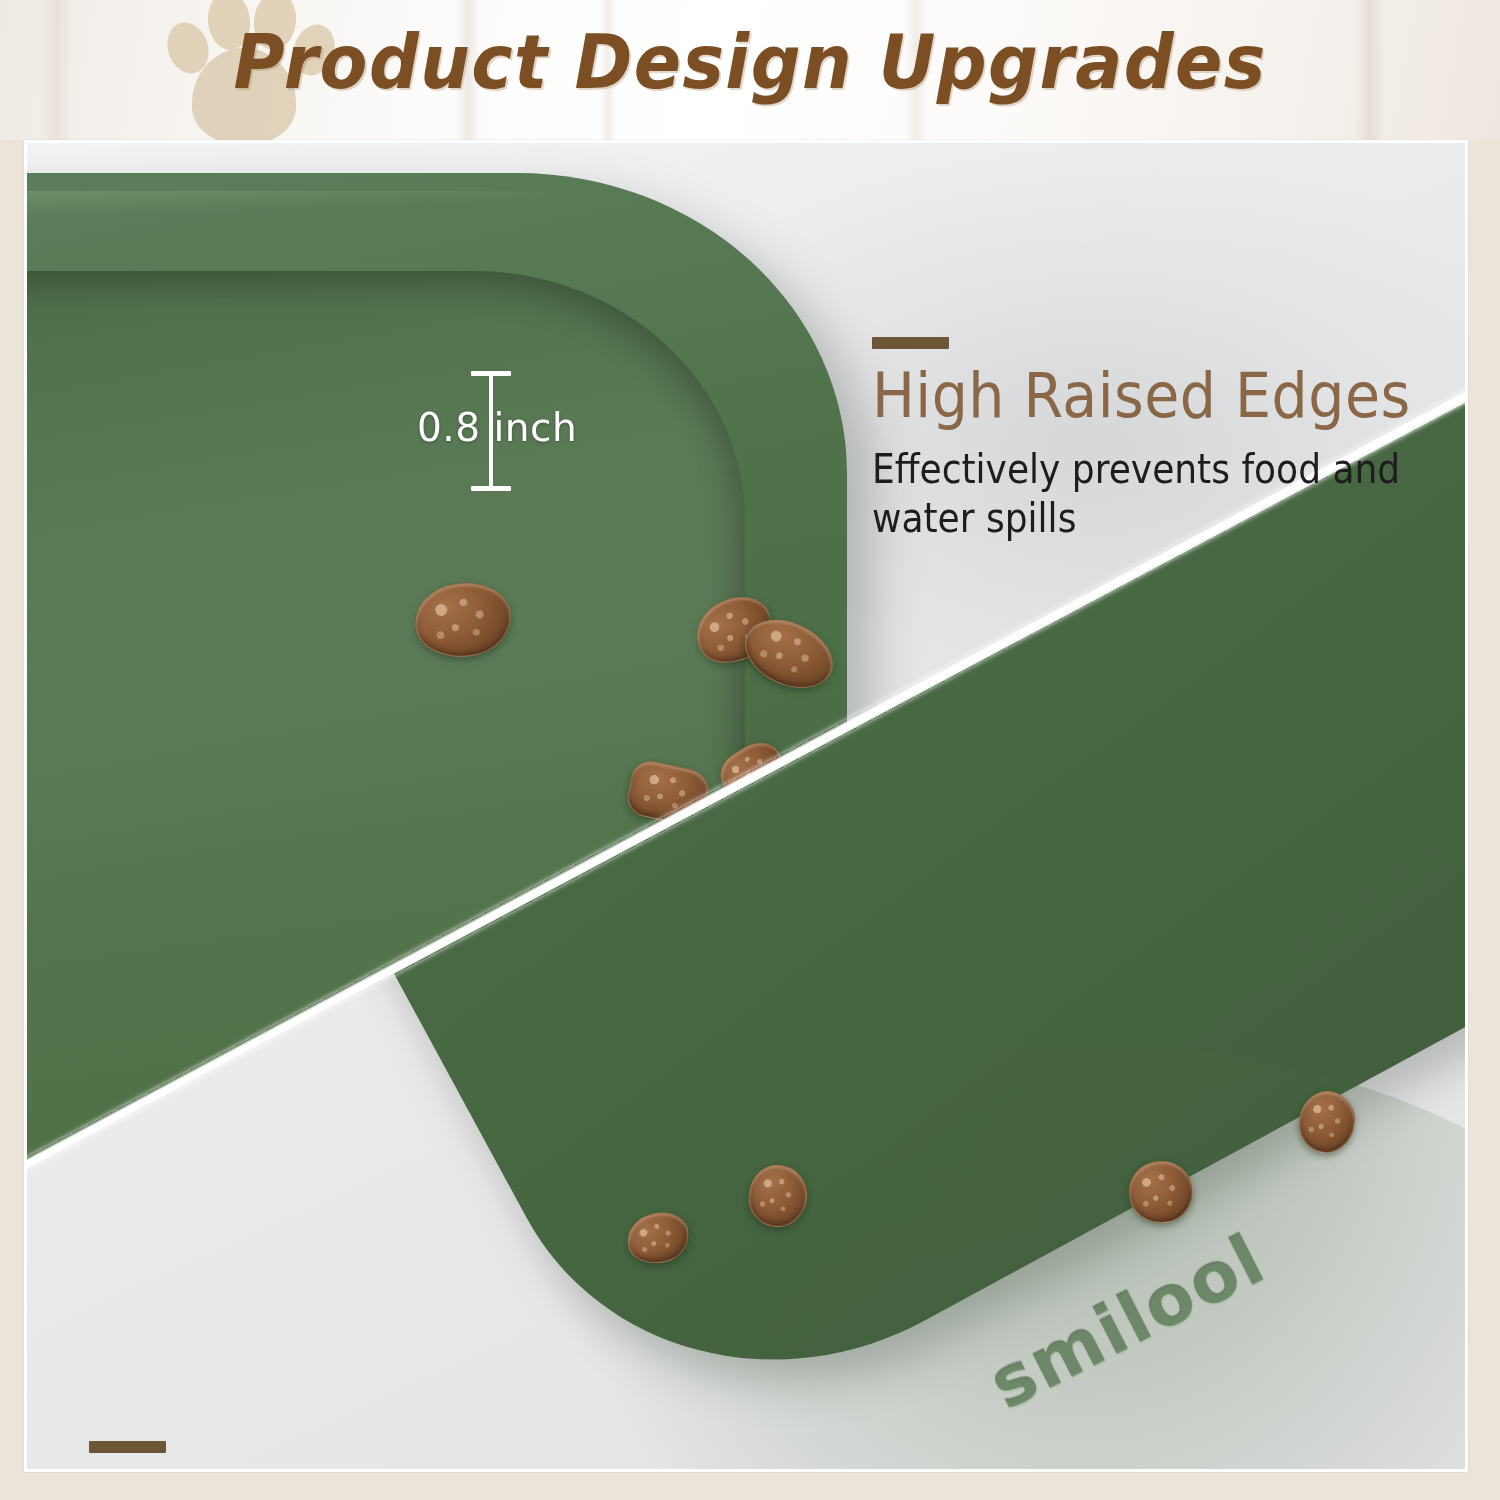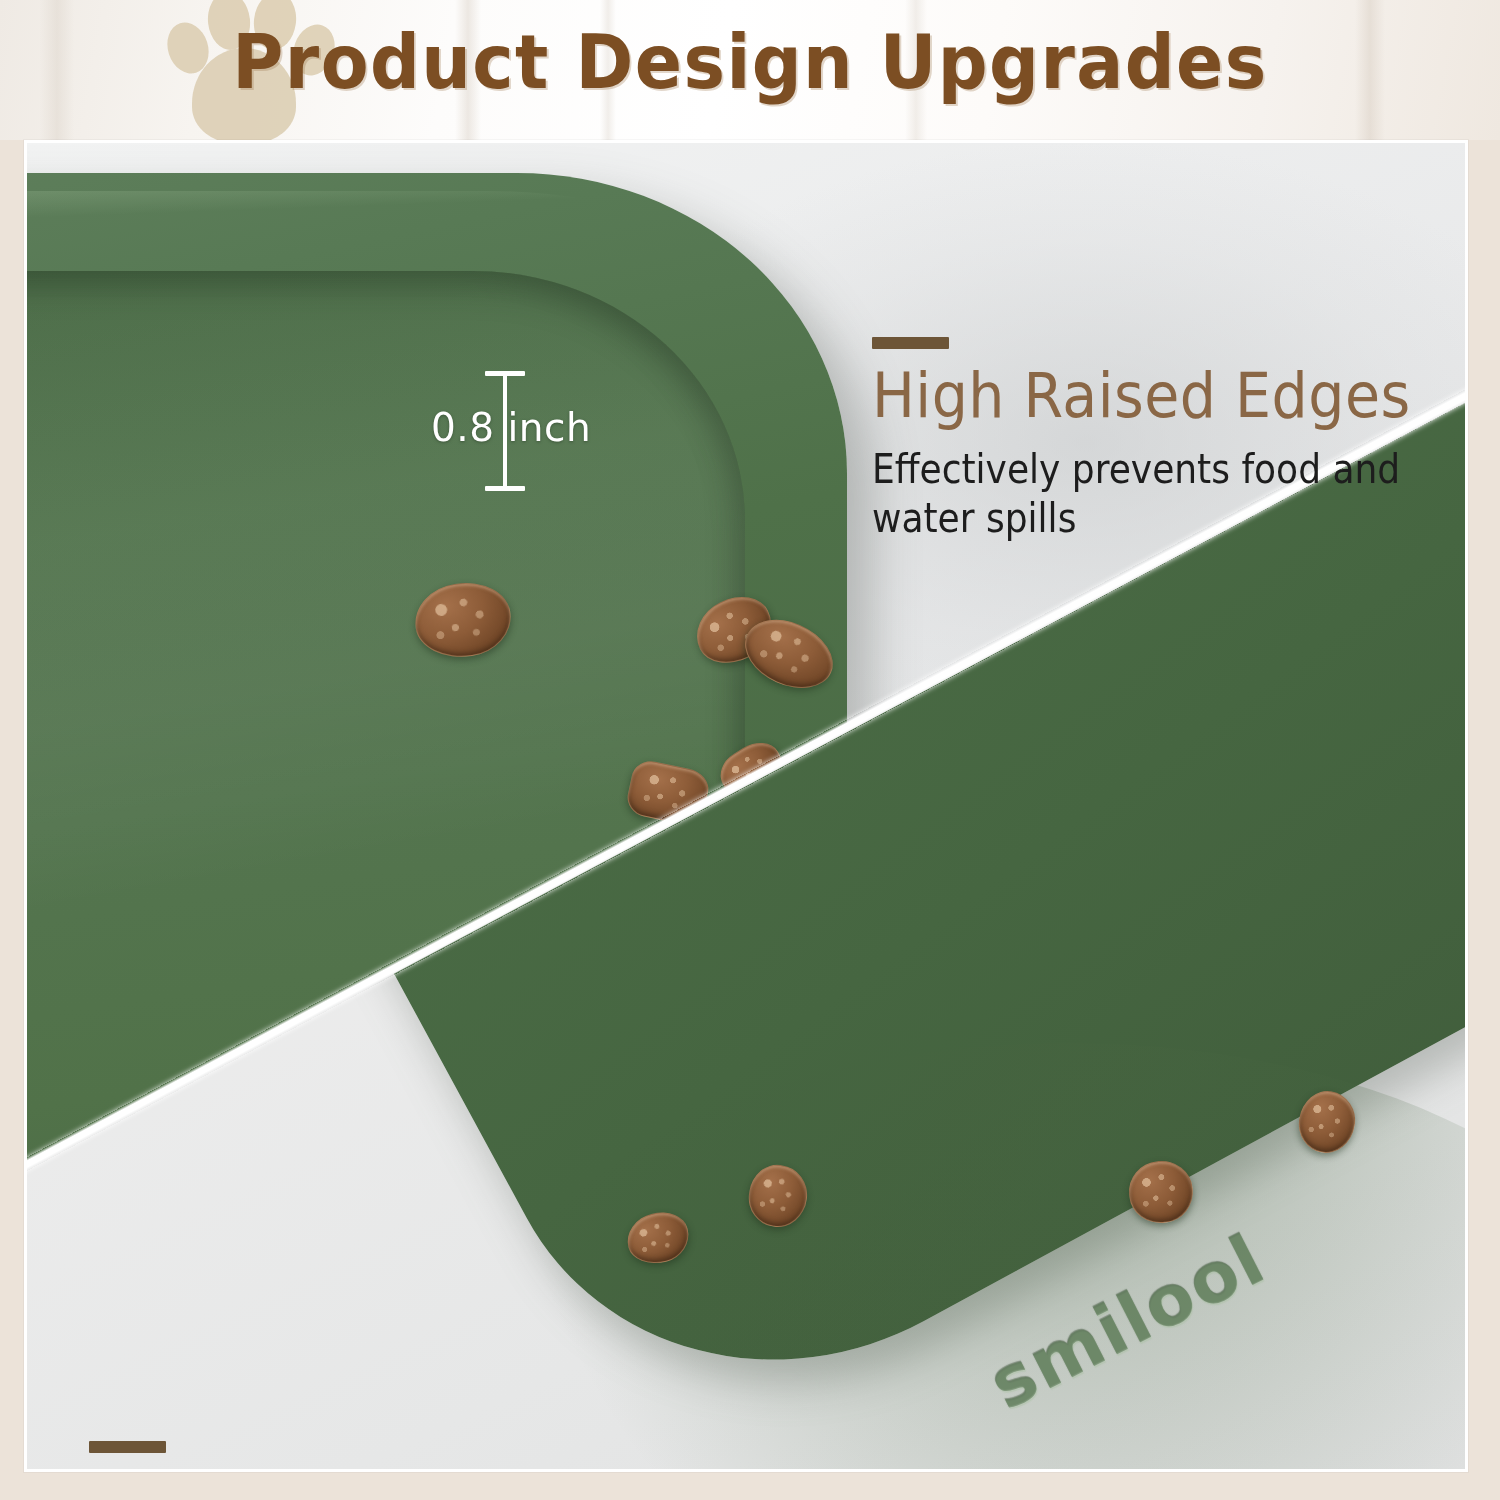--- a/index.html
+++ b/index.html
@@ -8,20 +8,21 @@
     font-family:"DejaVu Sans", sans-serif;
     background:#ece3d9;
     position:relative;
   }
 
   
   #header{
     position:absolute; left:0; top:0; width:1500px; height:140px;
     background:linear-gradient(100deg,#efeae4 0%,#f7f4f0 14%,#fdfcfb 30%,#ffffff 48%,#fdfbf9 66%,#f6f2ee 84%,#efe8e0 100%);
     overflow:hidden;
+    font-style:italic;
   }
   
   #header .streak{ position:absolute; top:0; height:140px; opacity:.5; }
   #header .s1{ left:455px; width:26px; background:linear-gradient(90deg,rgba(222,214,205,0),rgba(214,204,192,.85),rgba(222,214,205,0)); }
   #header .s2{ left:600px; width:16px; background:linear-gradient(90deg,rgba(228,222,214,0),rgba(210,200,188,.6),rgba(228,222,214,0)); }
   #header .s3{ left:905px; width:22px; background:linear-gradient(90deg,rgba(228,222,214,0),rgba(206,196,184,.55),rgba(228,222,214,0)); }
   #header .s4{ left:1355px; width:30px; background:linear-gradient(90deg,rgba(228,222,214,0),rgba(206,194,180,.7),rgba(228,222,214,0)); }
   #header .s5{ left:40px; width:34px; background:linear-gradient(90deg,rgba(228,222,214,0),rgba(211,201,189,.65),rgba(228,222,214,0)); }
 
   
@@ -180,21 +181,21 @@
     background:
       radial-gradient(circle at 22% 26%, rgba(236,205,170,.62) 0 8%, rgba(0,0,0,0) 9%),
       radial-gradient(circle at 54% 18%, rgba(236,205,170,.5) 0 6%, rgba(0,0,0,0) 7%),
       radial-gradient(circle at 74% 44%, rgba(236,205,170,.45) 0 6%, rgba(0,0,0,0) 7%),
       radial-gradient(circle at 38% 62%, rgba(236,205,170,.5) 0 6%, rgba(0,0,0,0) 7%),
       radial-gradient(circle at 66% 76%, rgba(236,205,170,.4) 0 5%, rgba(0,0,0,0) 6%),
       radial-gradient(circle at 16% 72%, rgba(236,205,170,.4) 0 5%, rgba(0,0,0,0) 6%);
   }
 
   
-  #dim{ position:absolute; left:432px; top:228px; width:160px; height:120px;text-align:center; }
+  #dim{ position:absolute; left:418px; top:228px; width:160px; height:120px;text-align:center; }
   #dim .bar{ position:absolute; left:26px; width:40px; height:5px; background:#fff; border-radius:1px; }
   #dim .bar.top{ top:0; }
   #dim .bar.bot{ bottom:0; }
   #dim .stem{ position:absolute; left:44px; top:3px; bottom:3px; width:4px; background:#fff; }
   #dim .label{
     position:absolute; left:-28px; top:34px;
     color:#fff; font-size:39px; font-weight:500;
     font-family:"DejaVu Sans", sans-serif;
     letter-spacing:.5px; white-space:nowrap;
     text-shadow:0 1px 3px rgba(40,60,38,.55);

